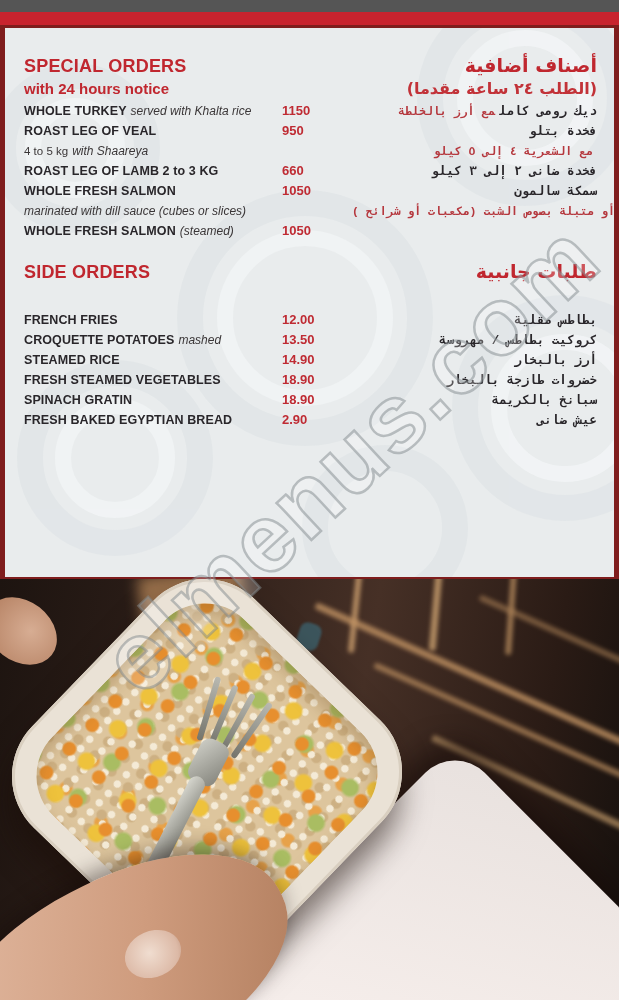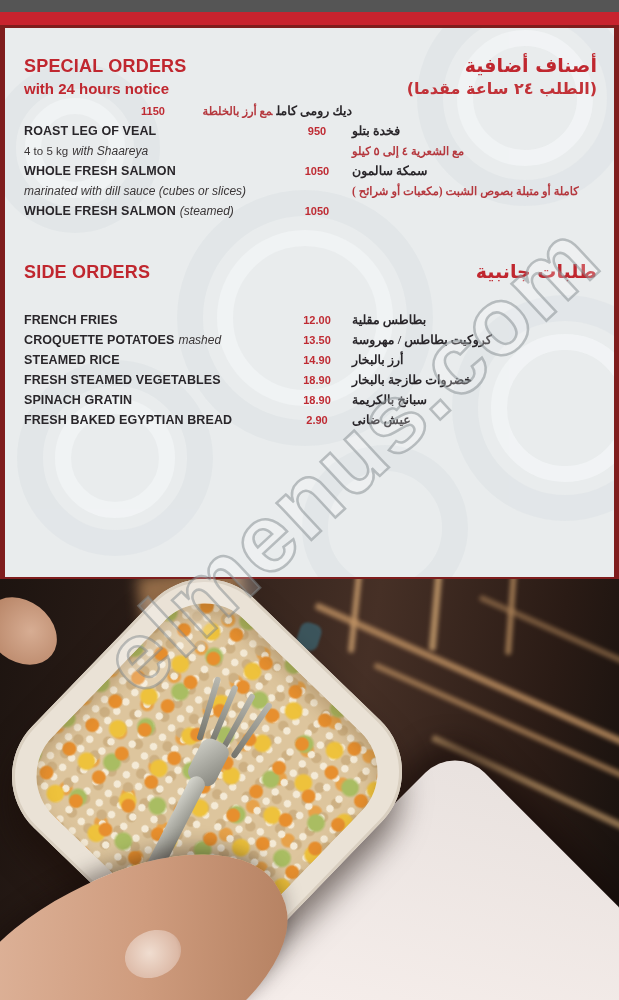--- a/index.html
+++ b/index.html
@@ -17,22 +17,22 @@
   .h-sub-en{font-size:15px;font-weight:bold;color:#c0272f;text-align:right;}
   .h-ar{font-size:19px;font-weight:bold;color:#c0272f;font-family:"DejaVu Sans",sans-serif;direction:rtl;}
   .h-sub-ar{font-size:16px;font-weight:bold;color:#c23238;font-family:"DejaVu Sans",sans-serif;direction:rtl;}
   
   .rows{position:absolute;left:19px;width:573px;}
   .row{display:grid;grid-template-columns:258px 70px auto;align-items:baseline;height:20px;}
   .en{white-space:nowrap;}
   .en-a{font-size:12.5px;font-weight:bold;color:#29262a;letter-spacing:.1px;}
   .en-b{font-size:11.5px;color:#3a3637;margin-left:3px;}
   .en-c{font-size:12px;font-style:italic;color:#3a3637;margin-left:4px;}
-  .price{text-align:center;font-size:11px;font-weight:bold;color:#bf2b33;white-space:nowrap;}
-  .ar{text-align:left;direction:rtl;white-space:nowrap;font-family:Liberation Serif, serif;}
+  .price{text-align:left;font-size:13px;font-weight:bold;color:#bf2b33;white-space:nowrap;}
+  .ar{text-align:right;direction:rtl;white-space:nowrap;font-family:Liberation Mono, monospace;}
   .ar-a{font-size:12.5px;font-weight:bold;color:#29262a;}
   .ar-b{font-size:11.5px;font-weight:bold;color:#b5383e;margin-right:4px;}
   
   .watermark{position:absolute;left:118px;top:608px;width:700px;height:110px;z-index:30;
     transform:rotate(-43deg);transform-origin:left center;pointer-events:none;
     font-size:96px;font-weight:bold;letter-spacing:2px;
     color:rgba(255,255,255,0.22);-webkit-text-stroke:2.5px rgba(130,138,142,0.5);}
   
   .photo{position:absolute;top:567px;left:0;width:619px;height:433px;overflow:hidden;
     background:linear-gradient(100deg,#1d1410 0%,#2e1f19 28%,#463026 55%,#2a1b15 82%,#15100d 100%);}
@@ -124,32 +124,38 @@
         <span class="h-en">SPECIAL ORDERS</span>
         <span class="h-ar">أصناف أضافية</span>
       </div>
       <div class="head-row" style="top:51px;">
         <span class="h-sub-en">with 24 hours notice</span>
         <span class="h-sub-ar">(الطلب ٢٤ ساعة مقدما)</span>
       </div>
 
       <div class="rows" style="top:73px;">
         <div class="row">
+          <span class="en"><span class="en-a">WHOLE TURKEY</span><span class="en-c">served with Khalta rice</span></span>
           <span class="price">1150</span>
           <span class="ar"><span class="ar-a">ديك رومى كامل</span><span class="ar-b">مع أرز بالخلطة</span></span>
         </div>
         <div class="row">
           <span class="en"><span class="en-a">ROAST LEG OF VEAL</span></span>
           <span class="price">950</span>
           <span class="ar"><span class="ar-a">فخدة بتلو</span></span>
         </div>
         <div class="row">
           <span class="en"><span class="en-b" style="margin-left:0;text-align:right;">4 to 5 kg</span><span class="en-c">with Shaareya</span></span>
           <span class="price"></span>
           <span class="ar"><span class="ar-b">مع الشعرية ٤ إلى ٥ كيلو</span></span>
+        </div>
+        <div class="row">
+          <span class="en"><span class="en-a">ROAST LEG OF LAMB 2 to 3 KG</span></span>
+          <span class="price">660</span>
+          <span class="ar"><span class="ar-a">فخدة ضانى ٢ إلى ٣ كيلو</span></span>
         </div>
         <div class="row">
           <span class="en"><span class="en-a">WHOLE FRESH SALMON</span></span>
           <span class="price">1050</span>
           <span class="ar"><span class="ar-a">سمكة سالمون</span></span>
         </div>
         <div class="row">
           <span class="en"><span class="en-c" style="margin-left:0;">marinated with dill sauce (cubes or slices)</span></span>
           <span class="price"></span>
           <span class="ar"><span class="ar-b">كاملة أو متبلة بصوص الشبت (مكعبات أو شرائح )</span></span>

